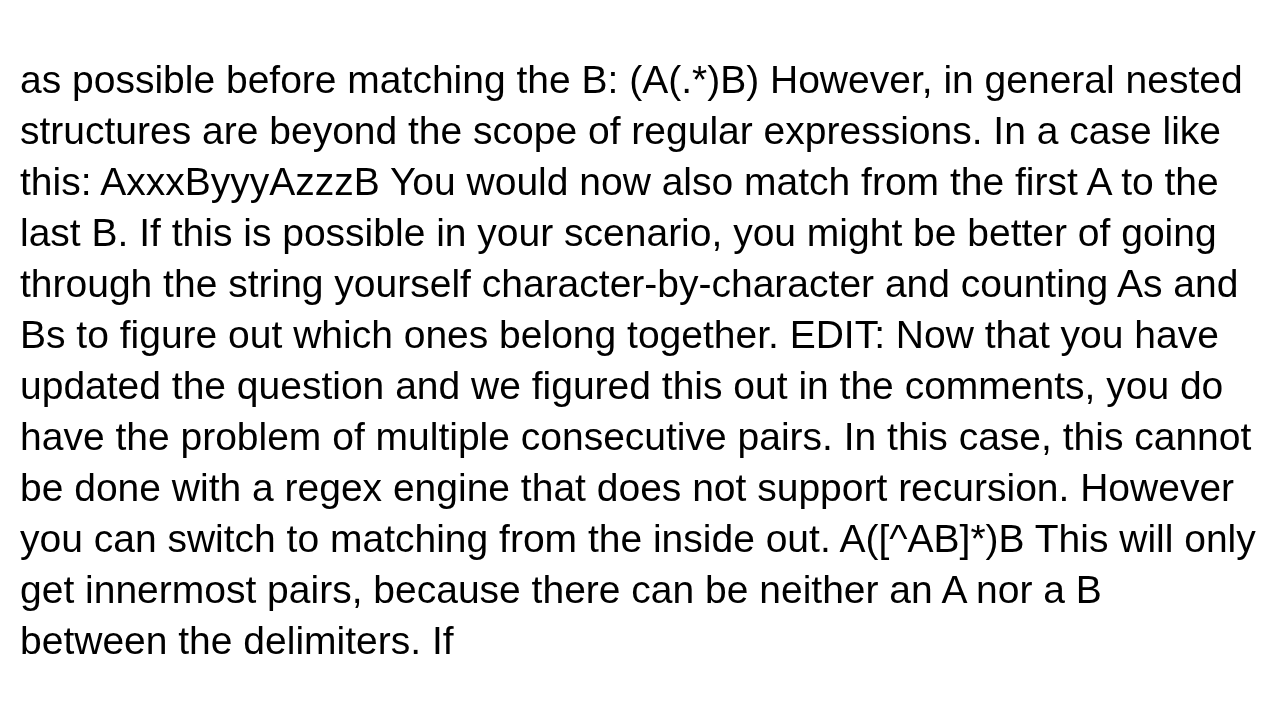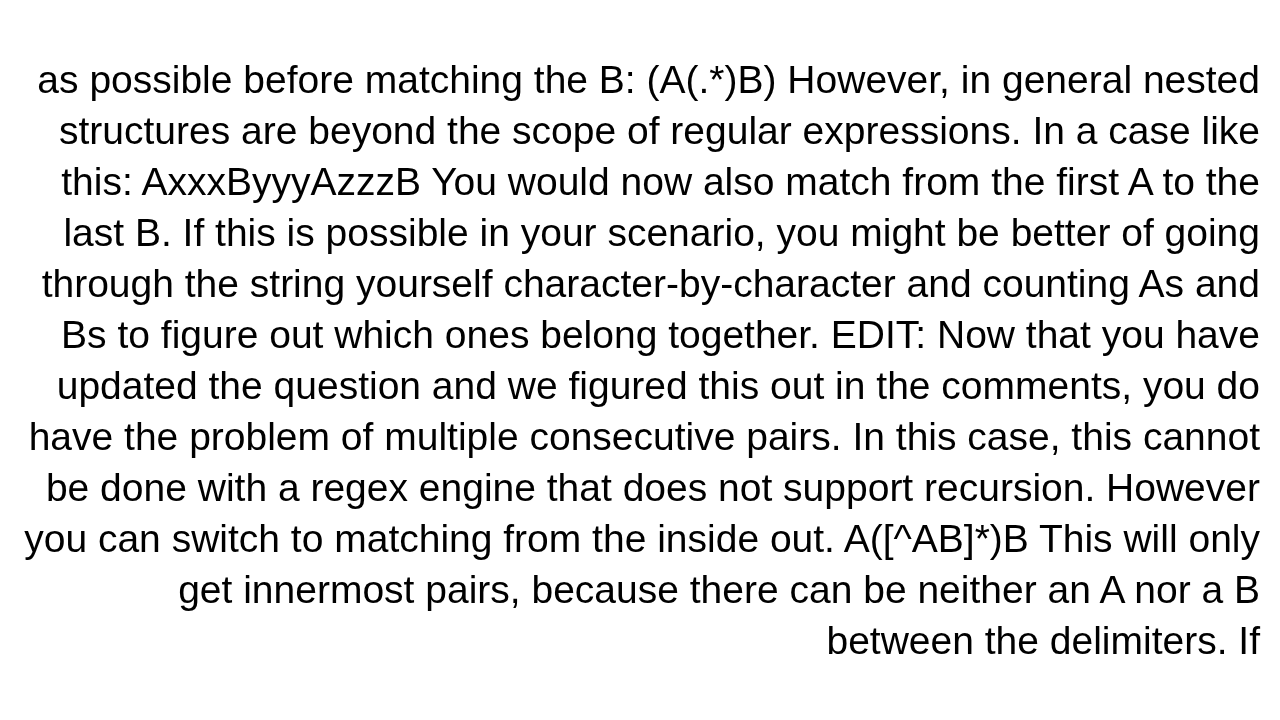--- a/index.html
+++ b/index.html
@@ -12,21 +12,21 @@
       height: 720px;
       background: #ffffff;
       font-family: Arial, Helvetica, sans-serif;
       overflow: hidden;
       display: flex;
       align-items: center;
       justify-content: center;
     }
     .content {
       width: 1240px;
-      text-align: right;
+      text-align: left;
       color: #000000;
       font-size: 39px;
       line-height: 1.31;
       font-weight: 400;
     }
   </style>
 </head>
 <body>
 
 <div class="content">as possible before matching the B: (A(.*)B)  However, in general nested structures are beyond the scope of regular expressions. In a case like this: AxxxByyyAzzzB  You would now also match from the first A to the last B. If this is possible in your scenario, you might be better of going through the string yourself character-by-character and counting As and Bs to figure out which ones belong together. EDIT: Now that you have updated the question and we figured this out in the comments, you do have the problem of multiple consecutive pairs. In this case, this cannot be done with a regex engine that does not support recursion. However you can switch to matching from the inside out. A([^AB]*)B  This will only get innermost pairs, because there can be neither an A nor a B between the delimiters. If</div>

